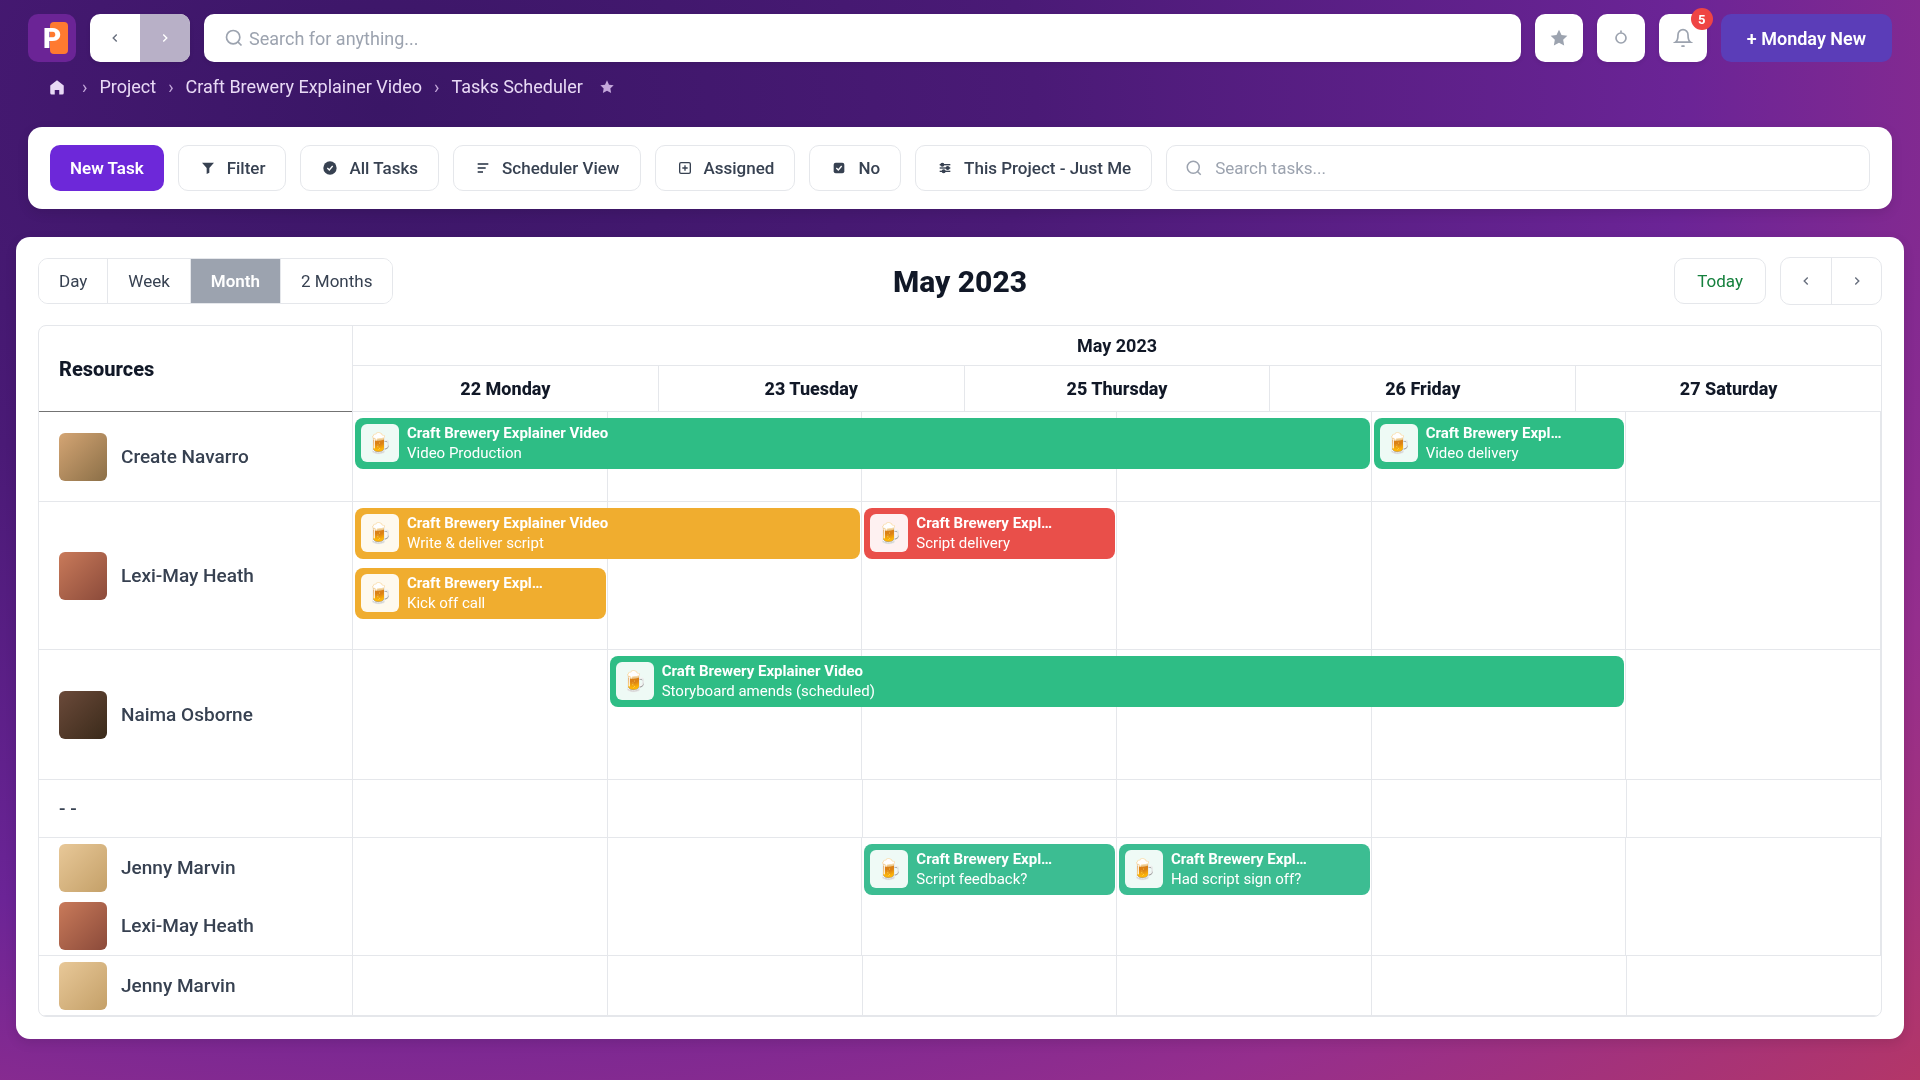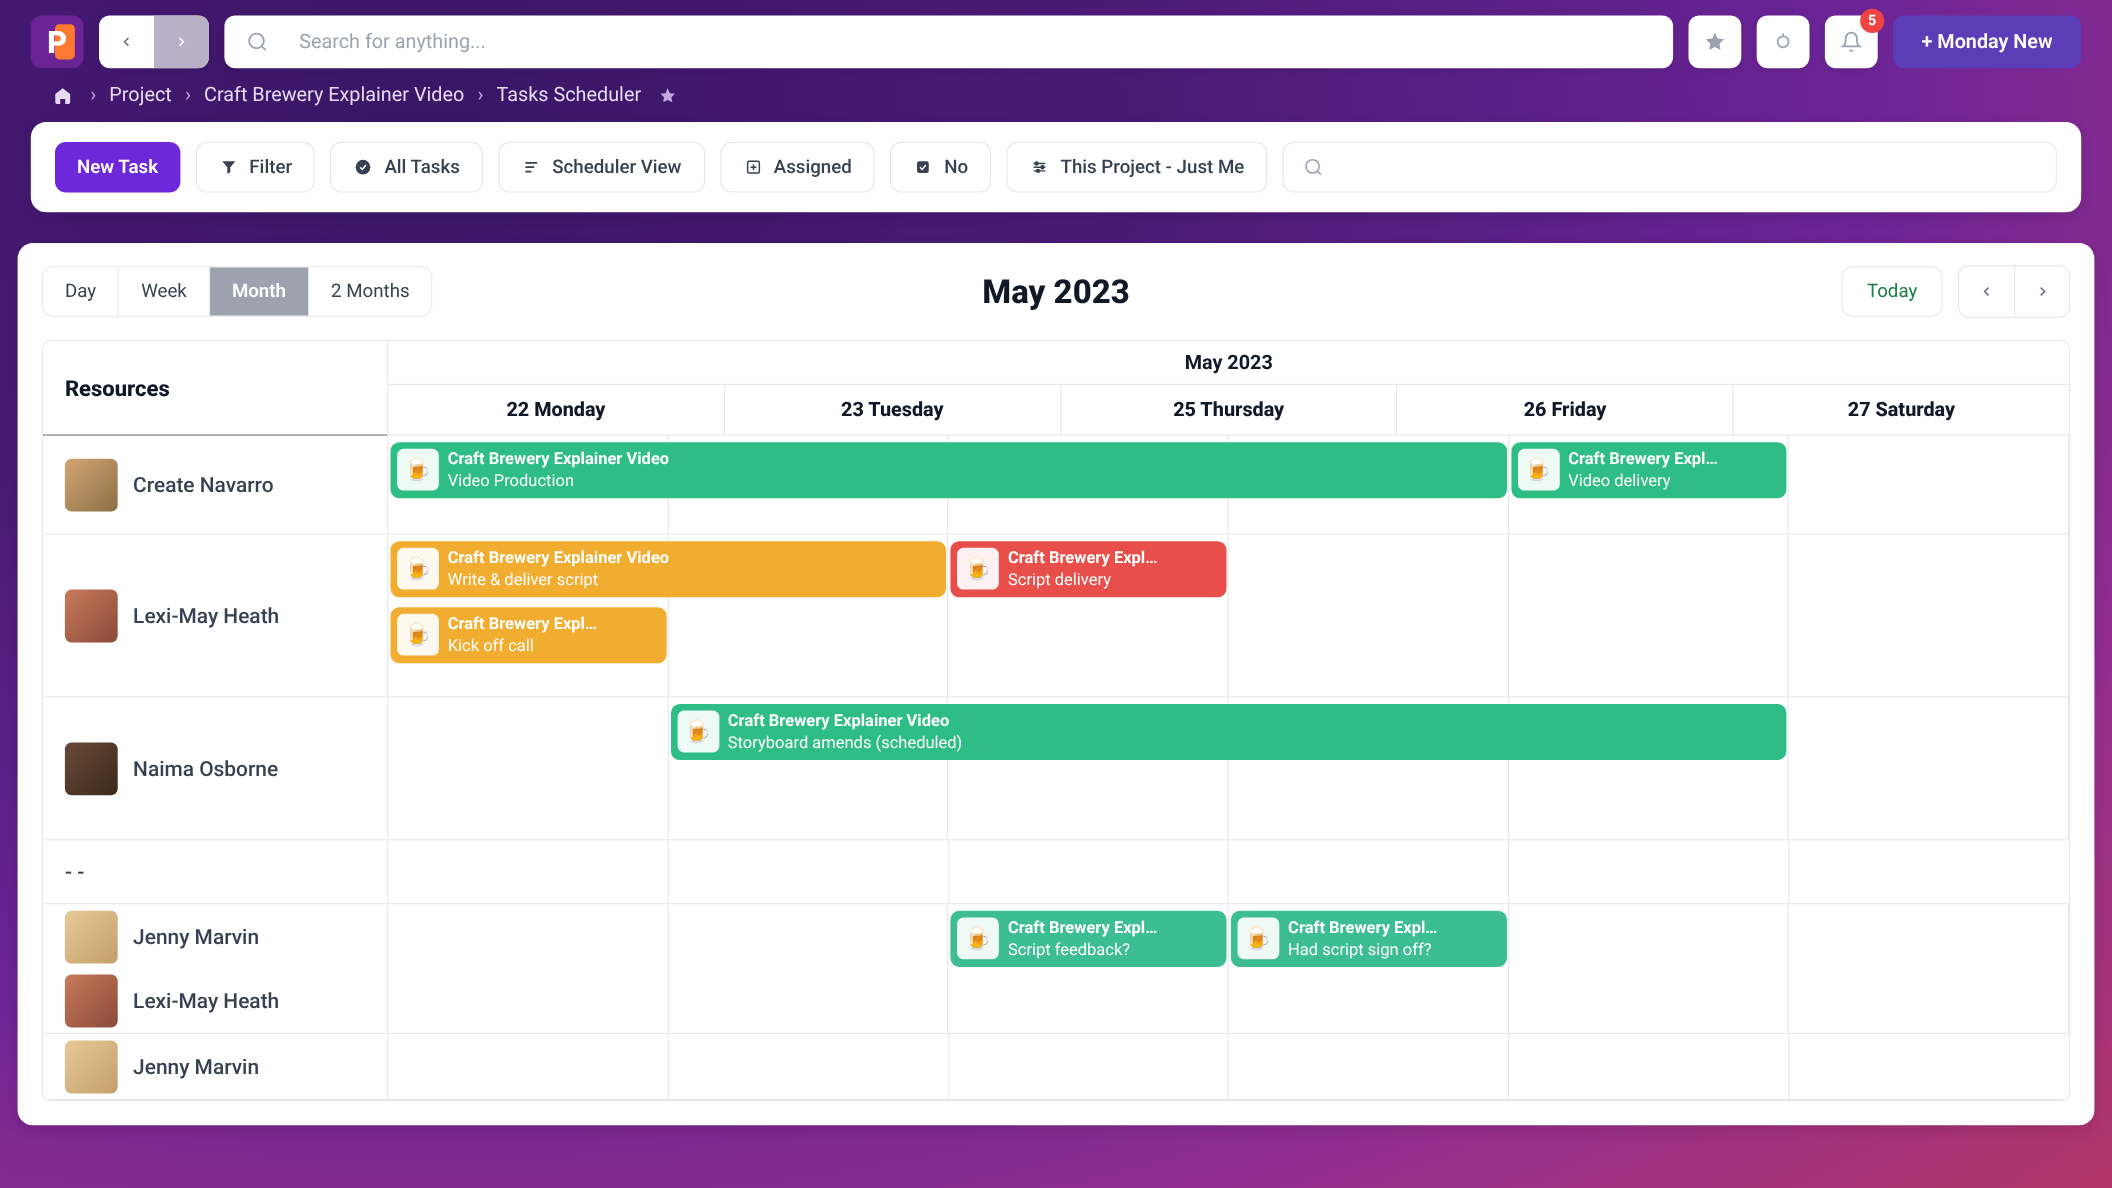--- a/index.html
+++ b/index.html
@@ -4,32 +4,32 @@
 <style>
 *{box-sizing:border-box;margin:0;padding:0;font-family:-apple-system,BlinkMacSystemFont,"Segoe UI",Roboto,sans-serif}
 body{width:1920px;height:1080px;overflow:hidden;background:radial-gradient(ellipse at 20% 10%,#3a1666 0%,#4a1a76 30%,#6b2496 60%,#952e8d 80%,#b33668 100%);color:#1a1a2e}
 .topbar{display:flex;align-items:center;gap:14px;padding:14px 28px}
 .logo{width:48px;height:48px;background:#6b2496;border-radius:10px;display:flex;align-items:center;justify-content:center;color:#fff;font-weight:900;font-size:28px;position:relative}
 .logo::before{content:"";position:absolute;right:8px;top:8px;bottom:8px;width:18px;background:#ff7a30;border-radius:4px;z-index:0}
 .logo span{position:relative;z-index:1}
 .nav-arrows{display:flex;background:#fff;border-radius:10px;overflow:hidden;box-shadow:0 2px 4px rgba(0,0,0,.08)}
 .nav-arrow{width:50px;height:48px;display:flex;align-items:center;justify-content:center;color:#6b7280;cursor:pointer}
 .nav-arrow.disabled{background:#b8b0c7;color:#fff}
-.searchbar{flex:1;height:48px;background:#fff;border-radius:10px;display:flex;align-items:center;padding:0 20px;gap:28px;color:#9ca3af;box-shadow:0 2px 4px rgba(0,0,0,.08)}
+.searchbar{flex:1;height:48px;background:#fff;border-radius:10px;display:flex;align-items:center;padding:0 20px;gap:5px;color:#9ca3af;box-shadow:0 2px 4px rgba(0,0,0,.08)}
 .searchbar input{border:none;outline:none;flex:1;font-size:18px;color:#374151}
 .searchbar input::placeholder{color:#9ca3af}
 .icon-btn{width:48px;height:48px;background:#fff;border-radius:10px;display:flex;align-items:center;justify-content:center;color:#9ca3af;cursor:pointer;box-shadow:0 2px 4px rgba(0,0,0,.08);position:relative}
 .badge{position:absolute;top:-6px;right:-6px;background:#ef4444;color:#fff;font-size:13px;font-weight:700;min-width:22px;height:22px;border-radius:11px;display:flex;align-items:center;justify-content:center;padding:0 5px}
 .btn-primary{height:48px;background:#5b3db8;color:#fff;border-radius:10px;padding:0 26px;display:flex;align-items:center;font-size:18px;font-weight:600;cursor:pointer;border:none}
 .breadcrumbs{display:flex;align-items:center;gap:12px;padding:0 28px 14px 48px;color:#e8d9f5;font-size:18px}
 .breadcrumbs .sep{color:#c4a8db}
 .breadcrumbs .crumb{color:#e8d9f5;cursor:pointer}
 .breadcrumbs .home-ic{display:flex;align-items:center;margin-right:4px}
 .star-ic{color:#c4a8db;margin-left:4px}
-.toolbar-card{margin:0 28px;background:#fff;border-radius:14px;padding:18px 22px;display:flex;align-items:center;gap:14px;box-shadow:0 4px 12px rgba(0,0,0,.1)}
+.toolbar-card{margin:16px 28px;background:#fff;border-radius:14px;padding:18px 22px;display:flex;align-items:center;gap:14px;box-shadow:0 4px 12px rgba(0,0,0,.1)}
 .btn{height:46px;border:1px solid #e5e7eb;background:#fff;border-radius:10px;padding:0 20px;display:flex;align-items:center;gap:10px;font-size:17px;color:#374151;cursor:pointer;font-weight:500;white-space:nowrap}
 .btn.primary{background:#6d28d9;color:#fff;border:none;font-weight:600}
 .btn .ic{width:18px;height:18px;display:flex;align-items:center;justify-content:center}
 .toolbar-search{flex:1;height:46px;border:1px solid #e5e7eb;border-radius:10px;display:flex;align-items:center;padding:0 18px;gap:12px;color:#9ca3af}
 .toolbar-search input{border:none;outline:none;flex:1;font-size:17px}
 .toolbar-search input::placeholder{color:#9ca3af}
 .sched-card{margin:28px 16px 0;background:#fff;border-radius:14px;box-shadow:0 4px 12px rgba(0,0,0,.1);overflow:hidden}
 .sched-top{display:flex;align-items:center;justify-content:space-between;padding:20px 22px}
 .viewseg{display:flex;border:1px solid #e5e7eb;border-radius:10px;overflow:hidden}
 .viewseg .seg{padding:12px 20px;font-size:17px;color:#374151;cursor:pointer;background:#fff}
@@ -194,20 +194,21 @@
           <circle cx="10" cy="17" r="2" fill="currentColor"></circle>
         </svg>
       </span>
     <span>This Project - Just Me</span>
   </button>
   <div class="toolbar-search">
     <svg width="18" height="18" viewBox="0 0 24 24" fill="none" stroke="currentColor" stroke-width="2">
         <circle cx="11" cy="11" r="8"></circle>
         <line x1="21" y1="21" x2="16.65" y2="16.65"></line>
       </svg>
+    <input placeholder="Search tasks..." style="">
   </div>
 </div>
 
 <div class="sched-card">
   <div class="sched-top">
     <div class="viewseg">
       <div class="seg">Day</div>
       <div class="seg">Week</div>
       <div class="seg active">Month</div>
       <div class="seg">2 Months</div>

